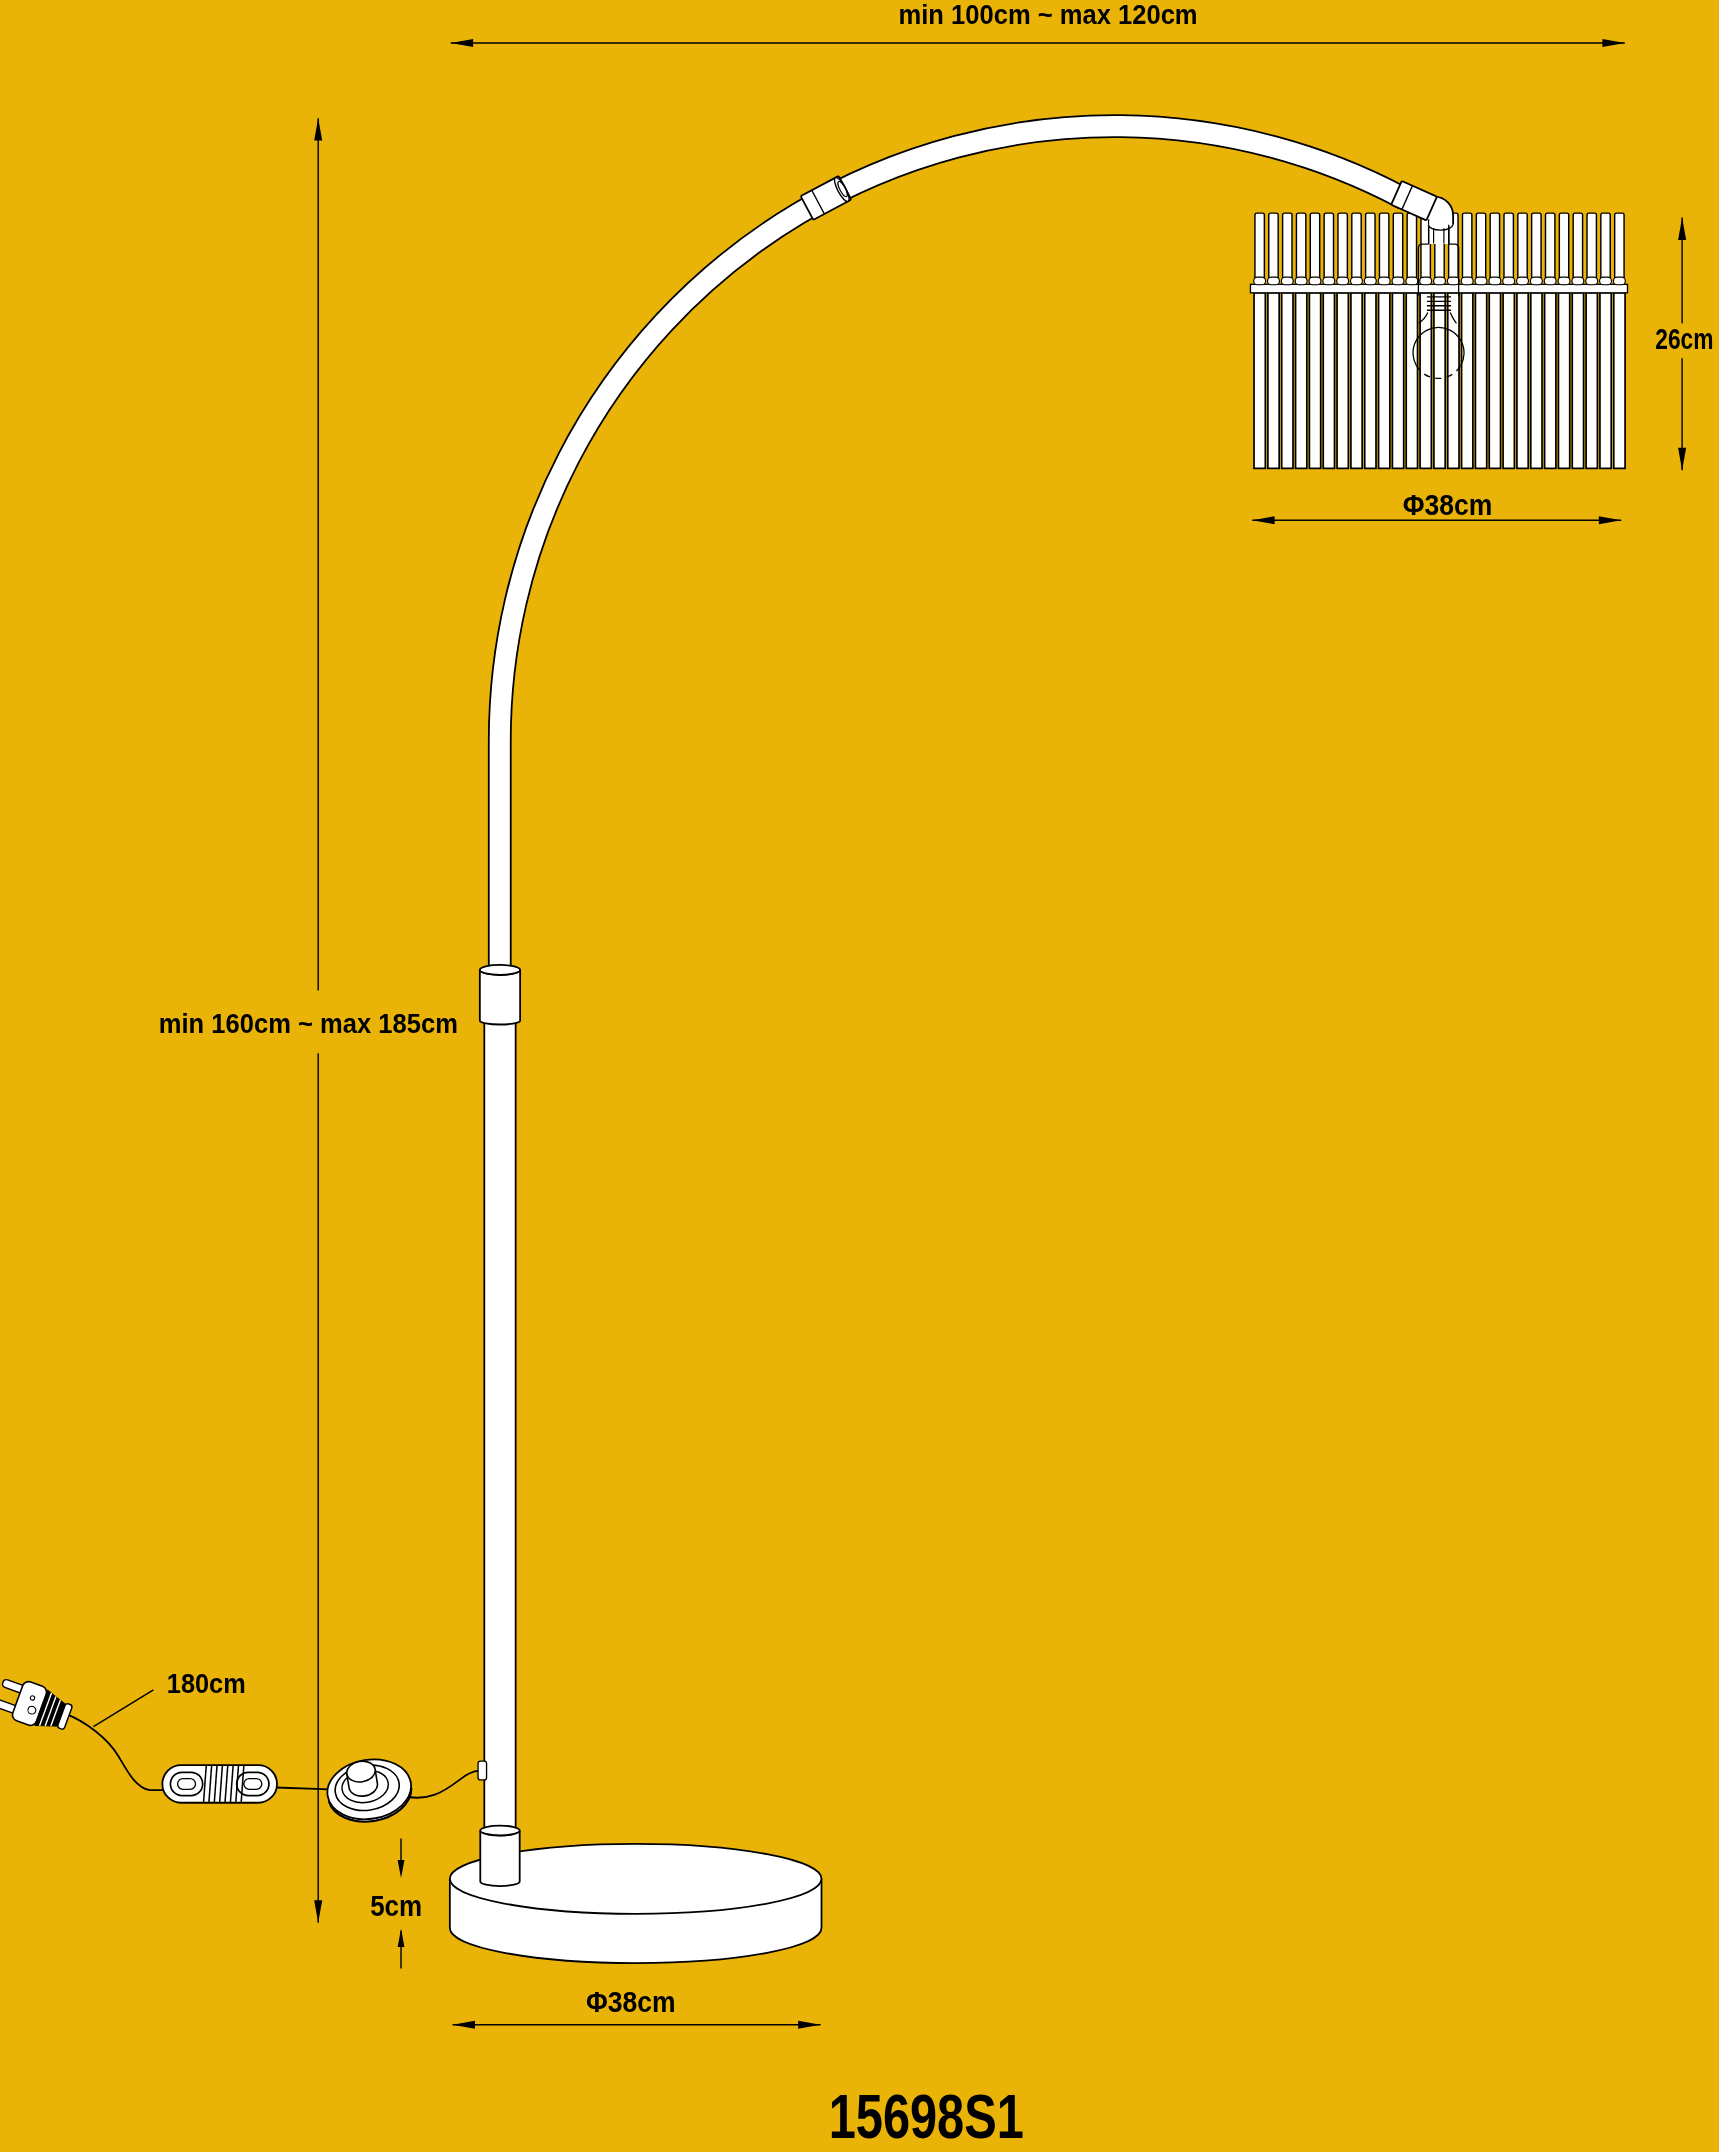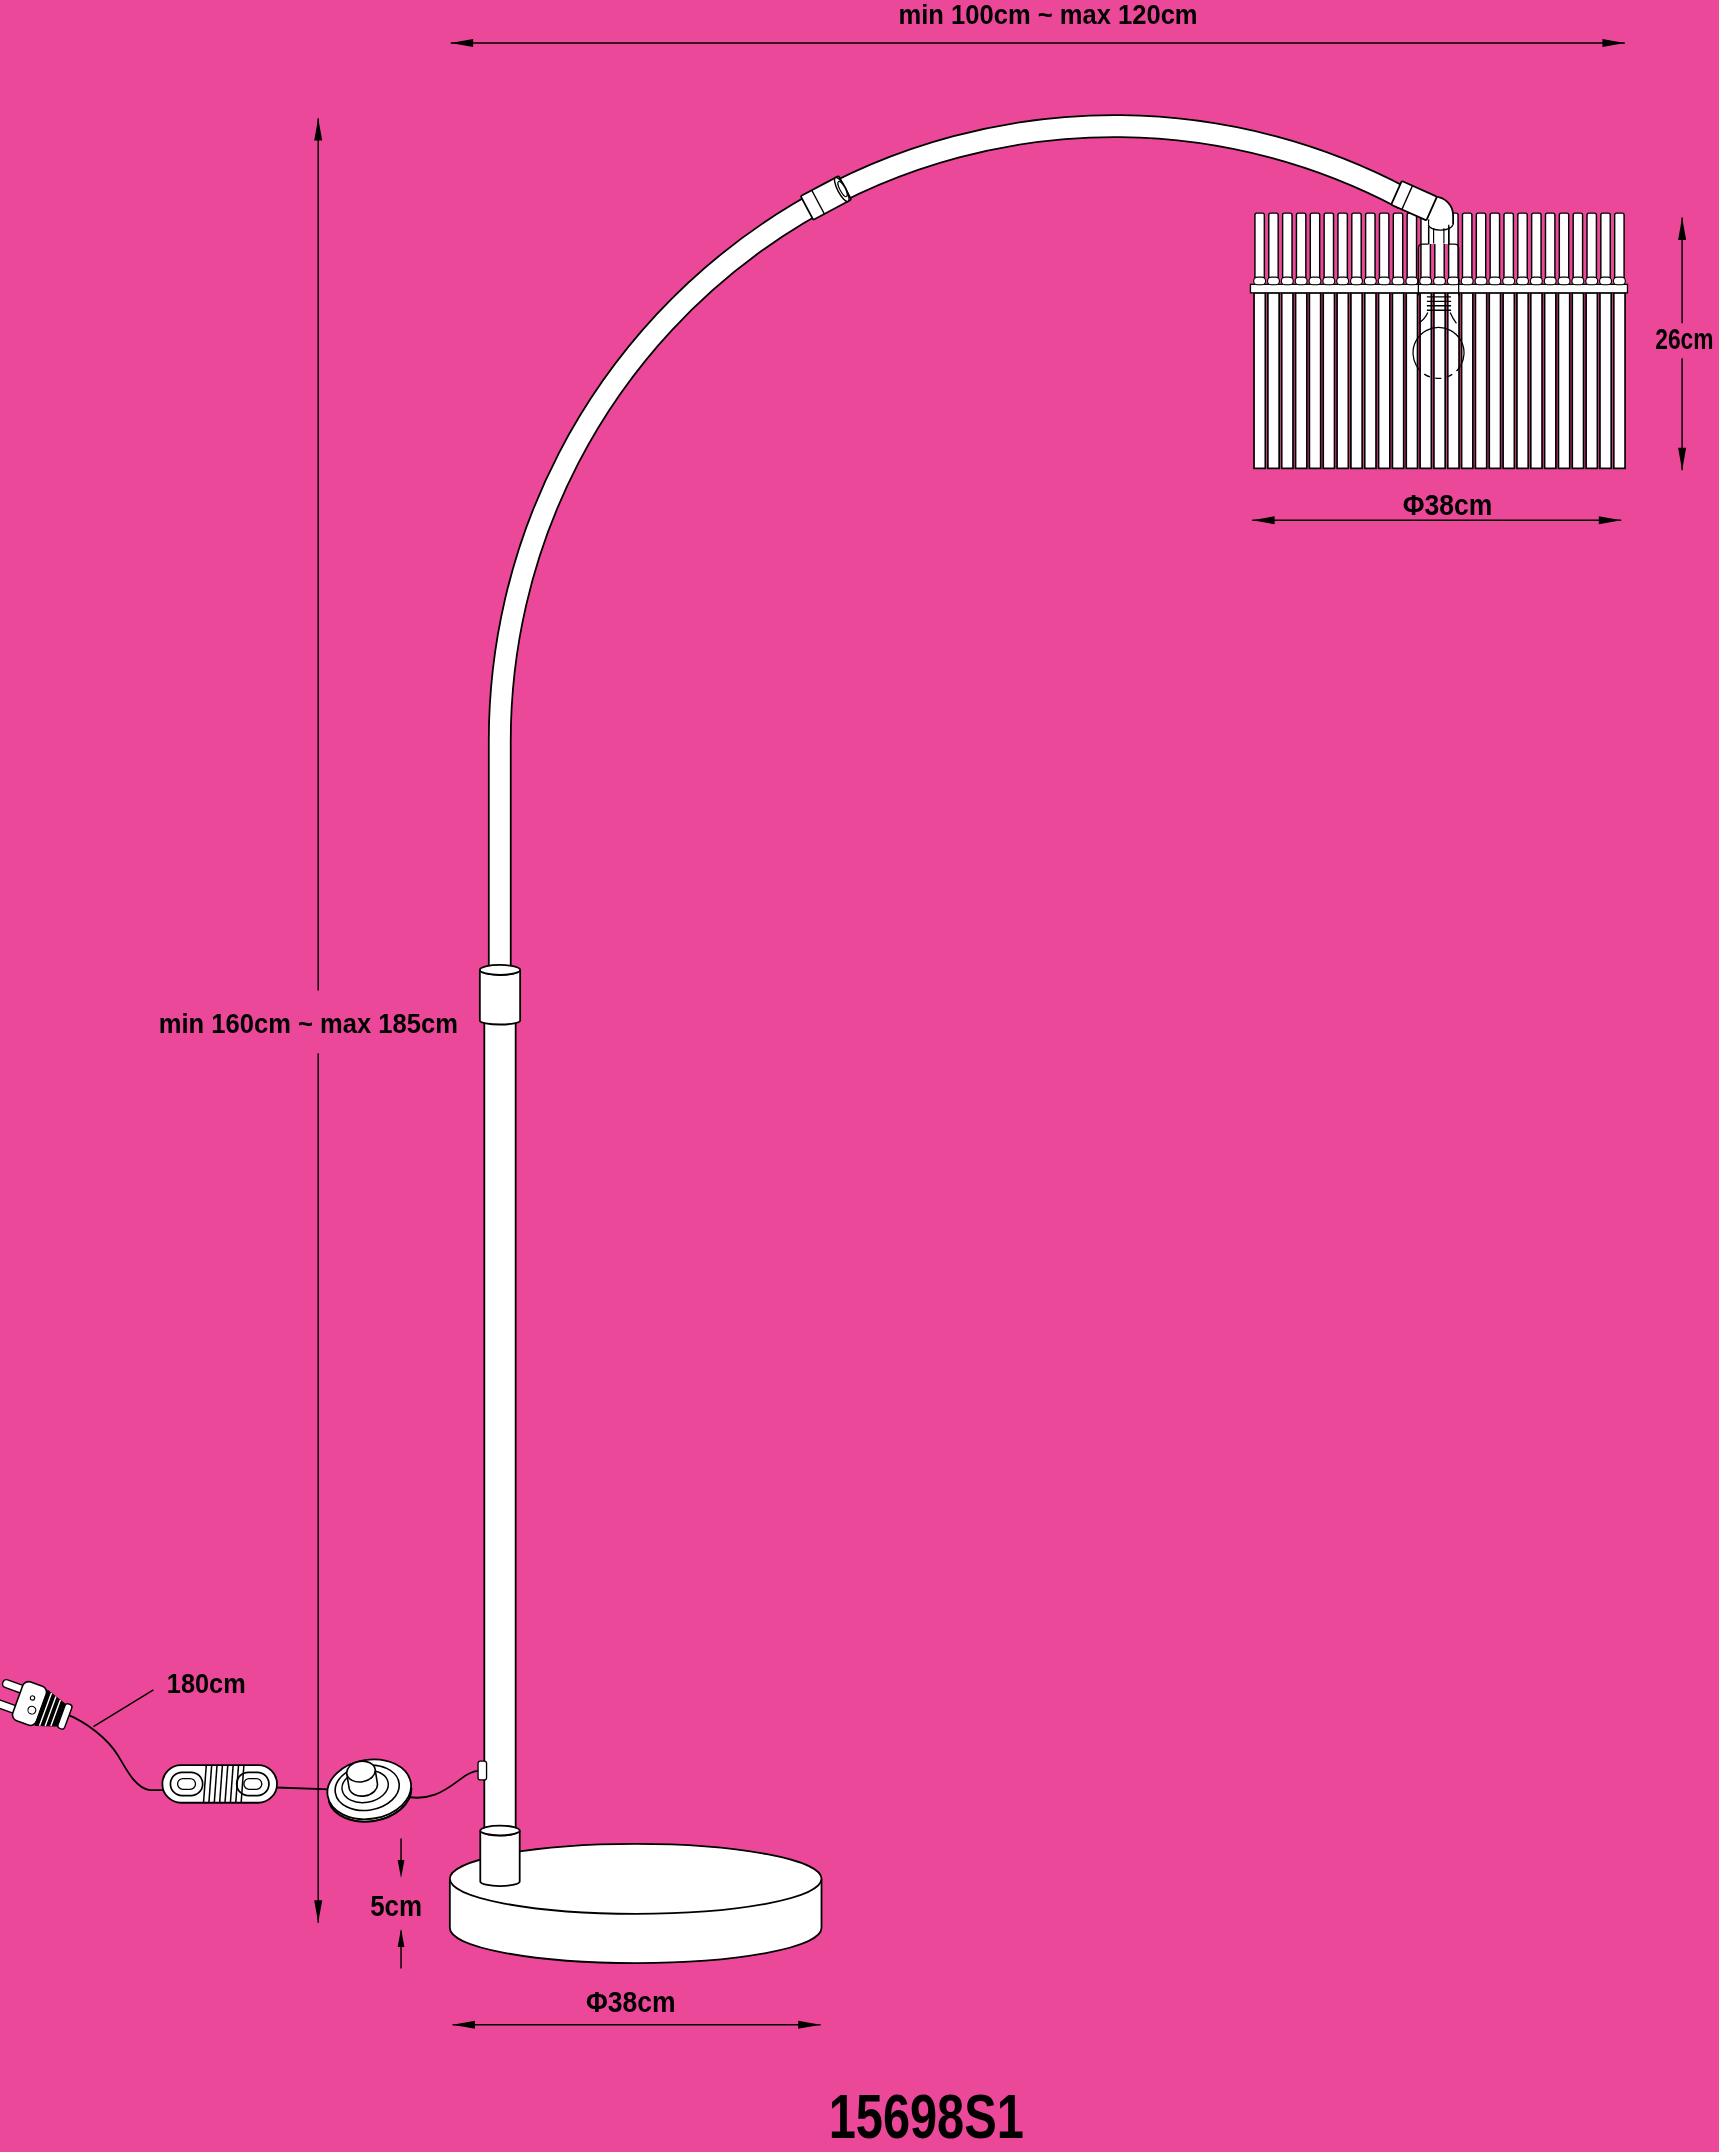--- a/index.html
+++ b/index.html
@@ -1,16 +1,16 @@
 <!DOCTYPE html>
 <html style="font-size:14.3px"><head>
 <meta charset="utf-8">
 <style>
   html,body{margin:0;padding:0;background:#ffffff;}
-  #page{position:relative;width:1720px;height:2152px;background:#ec4899;overflow:hidden;transform:translateZ(0);}
+  #page{position:relative;width:1720px;height:2152px;background:#eab308;overflow:hidden;transform:translateZ(0);}
   svg{position:absolute;left:0;top:0;}
   text{font-family:"Liberation Sans",sans-serif;font-weight:bold;fill:#000;}
 </style>
 </head>
 <body>
 <div id="page">
 <svg width="1720" height="2152" viewBox="0 0 1920 2403">
 
   <g id="shade" stroke="#000" stroke-width="1.6" fill="#fff">
     <g id="upper-slats">

